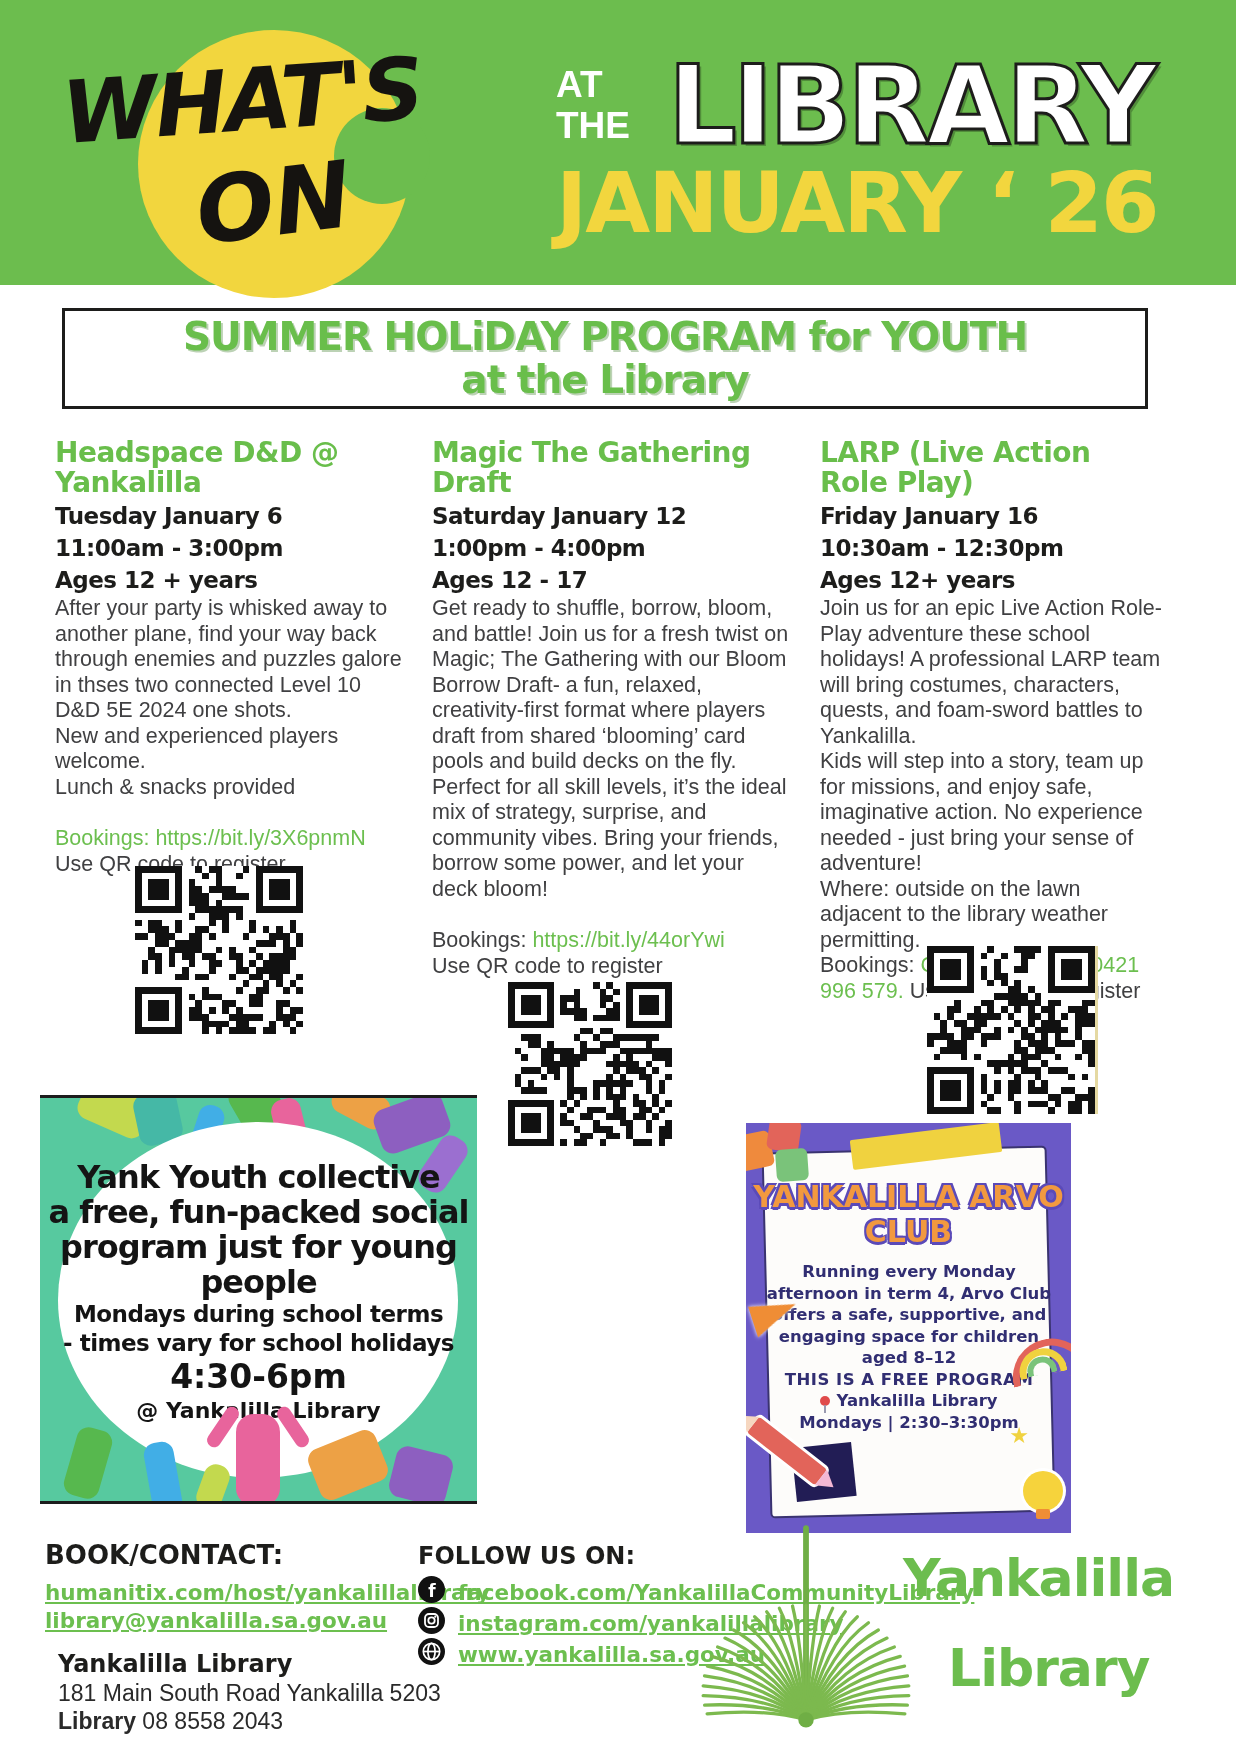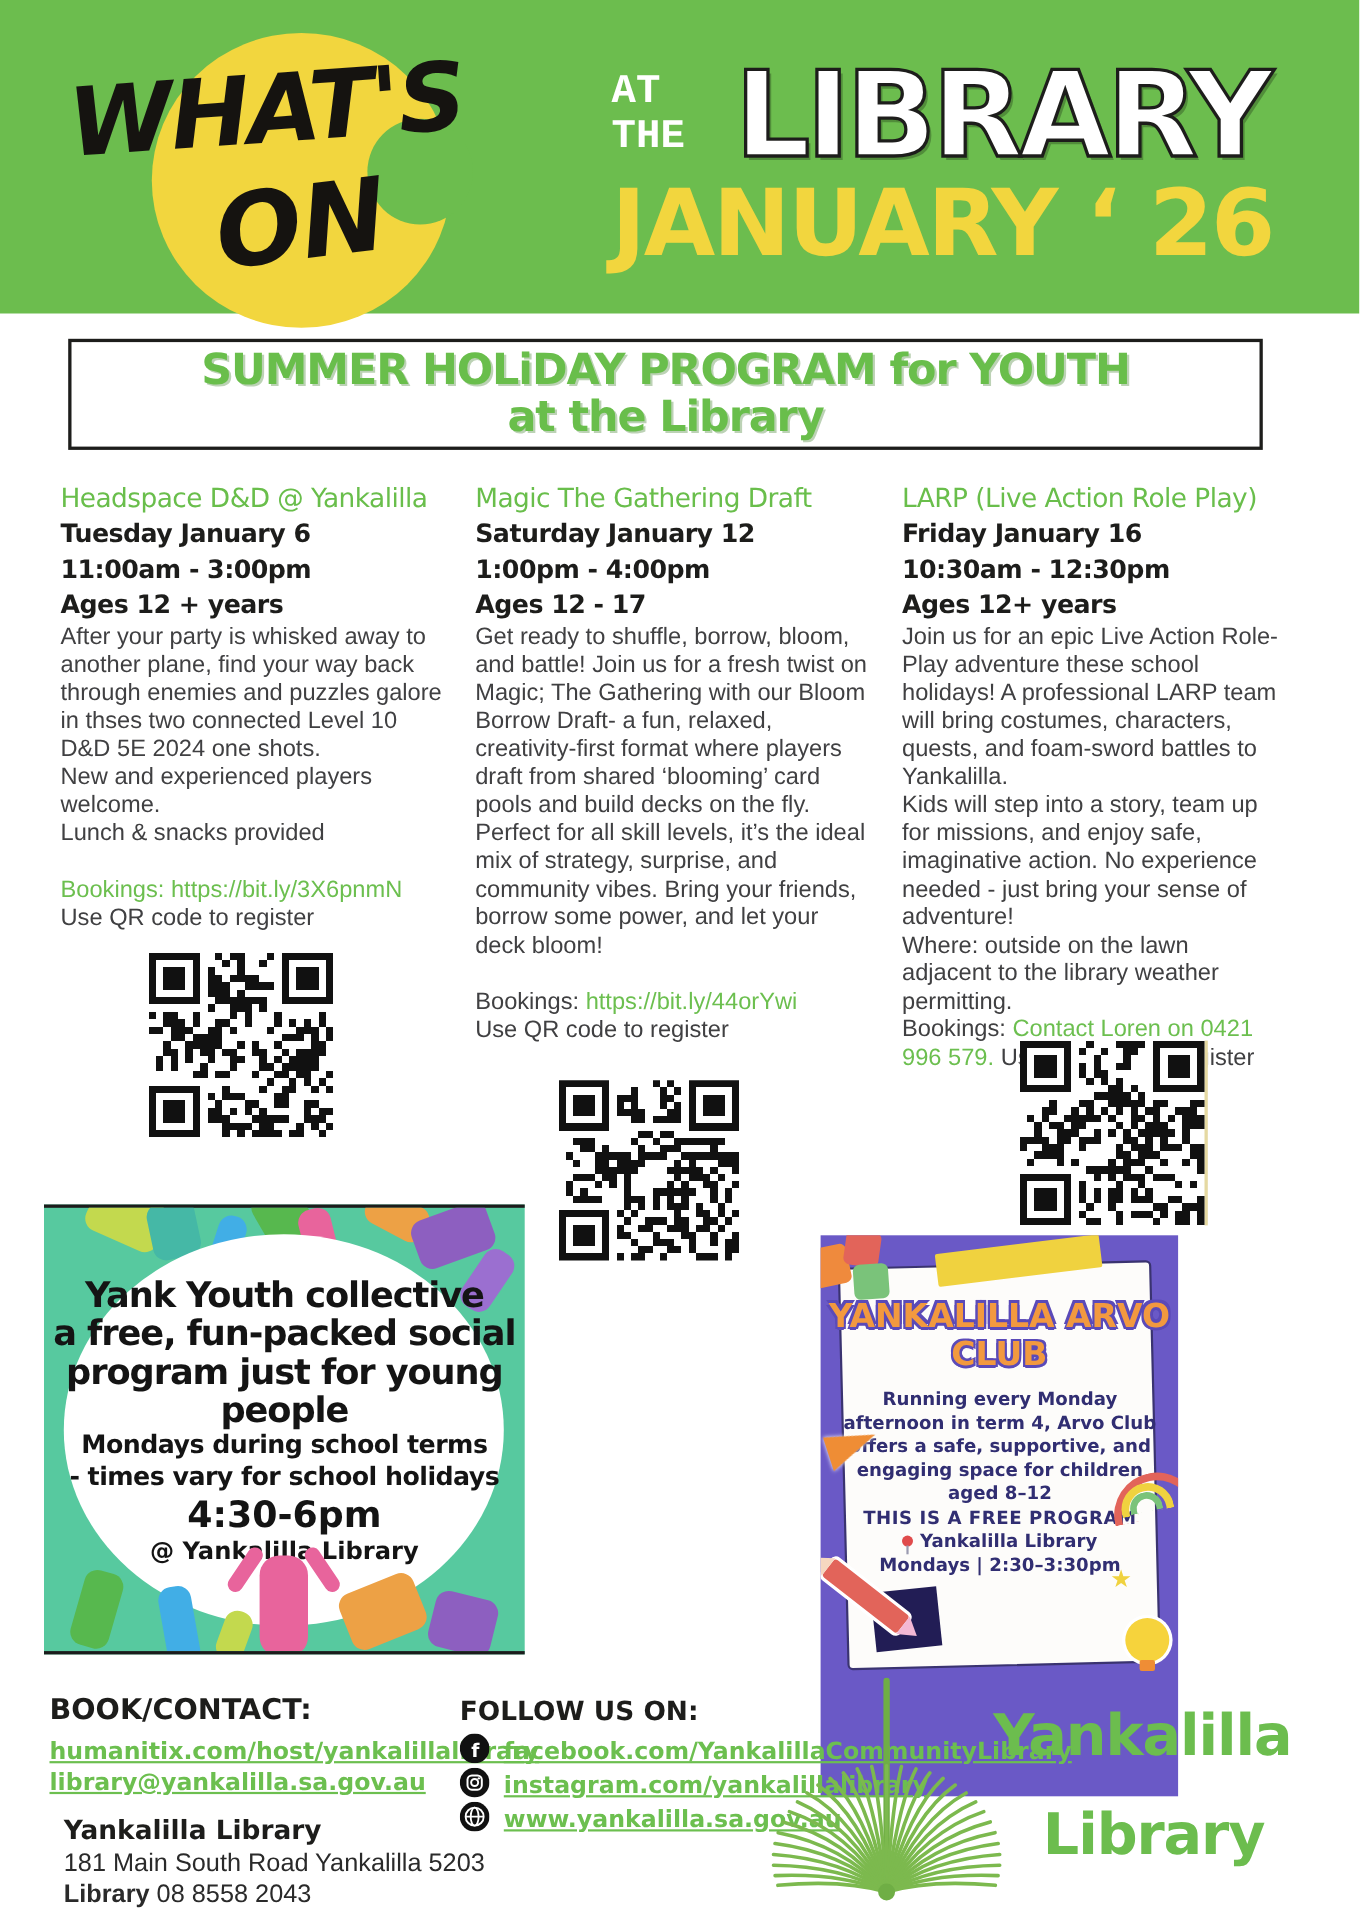--- a/index.html
+++ b/index.html
@@ -10,42 +10,42 @@
   
   .banner{position:absolute;left:0;top:0;width:1236px;height:285px;background:#6cbd4e;}
   .logo-circle{position:absolute;left:138px;top:30px;width:272px;height:268px;border-radius:50%;
                background:#f2d63e;}
   .logo-hole{position:absolute;left:196px;top:78px;width:96px;height:96px;border-radius:50%;background:#6cbd4e;}
   .logo-word1{position:absolute;left:62px;top:48px;width:430px;font-family:"DejaVu Sans",sans-serif;
               font-weight:900;font-style:italic;font-size:86px;letter-spacing:-2px;color:#151310;
               transform:rotate(-4deg);}
   .logo-word2{position:absolute;left:196px;top:150px;font-family:"DejaVu Sans",sans-serif;
               font-weight:900;font-style:italic;font-size:92px;color:#151310;transform:rotate(-7deg);}
-  .at-the{position:absolute;left:556px;top:64px;color:#fff;font-family:Liberation Mono, monospace;
+  .at-the{position:absolute;left:556px;top:64px;color:#fff;font-family:Liberation Sans, sans-serif;
           font-weight:900;font-size:37px;line-height:41px;letter-spacing:0px;}
   .lib-title{position:absolute;left:668px;top:52px;color:#fff;font-family:"DejaVu Sans",sans-serif;
              font-weight:900;font-size:108px;line-height:108px;letter-spacing:-4px;
              -webkit-text-stroke:3px #1d1d1b;text-shadow:3px 3px 0 rgba(0,0,0,.25);}
   .jan-title{position:absolute;left:556px;top:158px;color:#f2d63e;font-family:"DejaVu Sans",sans-serif;
              font-weight:900;font-size:84px;line-height:90px;letter-spacing:-2px;}
 
   
   .program-box{position:absolute;left:62px;top:308px;width:1080px;height:95px;background:#fff;
                border:3px solid #1d1d1b;text-align:center;}
   .program-box .l1{margin-top:3px;font-family:"DejaVu Sans",sans-serif;font-weight:900;font-size:39px;
                    color:#69be4b;letter-spacing:-1px;text-shadow:2px 2px 0 rgba(64,125,44,.35);}
   .program-box .l2{font-family:"DejaVu Sans",sans-serif;font-weight:900;font-size:39px;color:#69be4b;
                    letter-spacing:-1px;margin-top:-2px;text-shadow:2px 2px 0 rgba(64,125,44,.35);}
 
   
   .col{position:absolute;top:438px;}
   .col1{left:55px;width:350px;}
   .col2{left:432px;width:362px;}
   .col3{left:820px;width:342px;}
-  .evt-title{font-family:"DejaVu Sans",sans-serif;font-weight:400;font-size:24px;line-height:30px;
+  .evt-title{font-family:"DejaVu Sans",sans-serif;font-weight:700;font-size:28px;line-height:30px;
              color:#69be4b;margin:0 0 2px 0;letter-spacing:-0.5px;}
   .evt-bold{font-family:"DejaVu Sans",sans-serif;font-weight:800;font-size:23px;line-height:32px;
             color:#1d1d1b;letter-spacing:-0.5px;}
   .evt-body p{margin:0;font-size:21.5px;line-height:25.5px;color:#404042;}
   .gap-top{margin-top:26px !important;}
   .green-link{color:#6cbf4f;text-decoration:none;}
 
   
   .qr{position:absolute;background:#fff;}
   .qr svg{display:block;width:100%;height:100%;}
@@ -59,21 +59,21 @@
   .py-oval{position:absolute;left:18px;top:24px;width:400px;height:356px;background:#fff;border-radius:50%;}
   .py-text{position:absolute;left:0;top:62px;width:100%;text-align:center;
            font-family:"DejaVu Sans",sans-serif;color:#141414;}
   .py-l-big{font-weight:900;font-size:32px;line-height:35px;letter-spacing:-1px;}
   .py-l-med{font-weight:900;font-size:23px;line-height:29px;letter-spacing:-0.5px;text-align:center;}
   .py-l-time{font-weight:900;font-size:33px;line-height:38px;}
   .py-l-at{font-weight:900;font-size:22px;line-height:30px;}
   .sil{position:absolute;border-radius:12px;}
 
   
-  .poster-arvo{position:absolute;left:746px;top:1123px;width:325px;height:510px;background:#6a59c6;
+  .poster-arvo{position:absolute;left:746px;top:1123px;width:325px;height:410px;background:#6a59c6;
                overflow:hidden;}
   .pa-paper{position:absolute;left:20px;top:26px;width:281px;height:362px;background:#fdfcfa;
             border:2px solid #3a3370;border-radius:5px;transform:rotate(-1.4deg);}
   .pa-tape{position:absolute;left:105px;top:8px;width:150px;height:30px;background:#f0d23f;
            transform:rotate(-7deg);border-radius:2px;z-index:4;}
   .pa-title{position:absolute;left:0;top:56px;width:100%;text-align:center;z-index:3;
             font-family:"DejaVu Sans",sans-serif;font-weight:900;font-size:30px;line-height:35px;
             color:#f2993f;letter-spacing:0px;
             text-shadow:-2px -2px 0 #5b4ab8,2px -2px 0 #5b4ab8,-2px 2px 0 #5b4ab8,2px 2px 0 #5b4ab8,0 3px 0 #5b4ab8;}
   .pa-body{position:absolute;left:18px;top:138px;width:290px;text-align:center;z-index:3;

